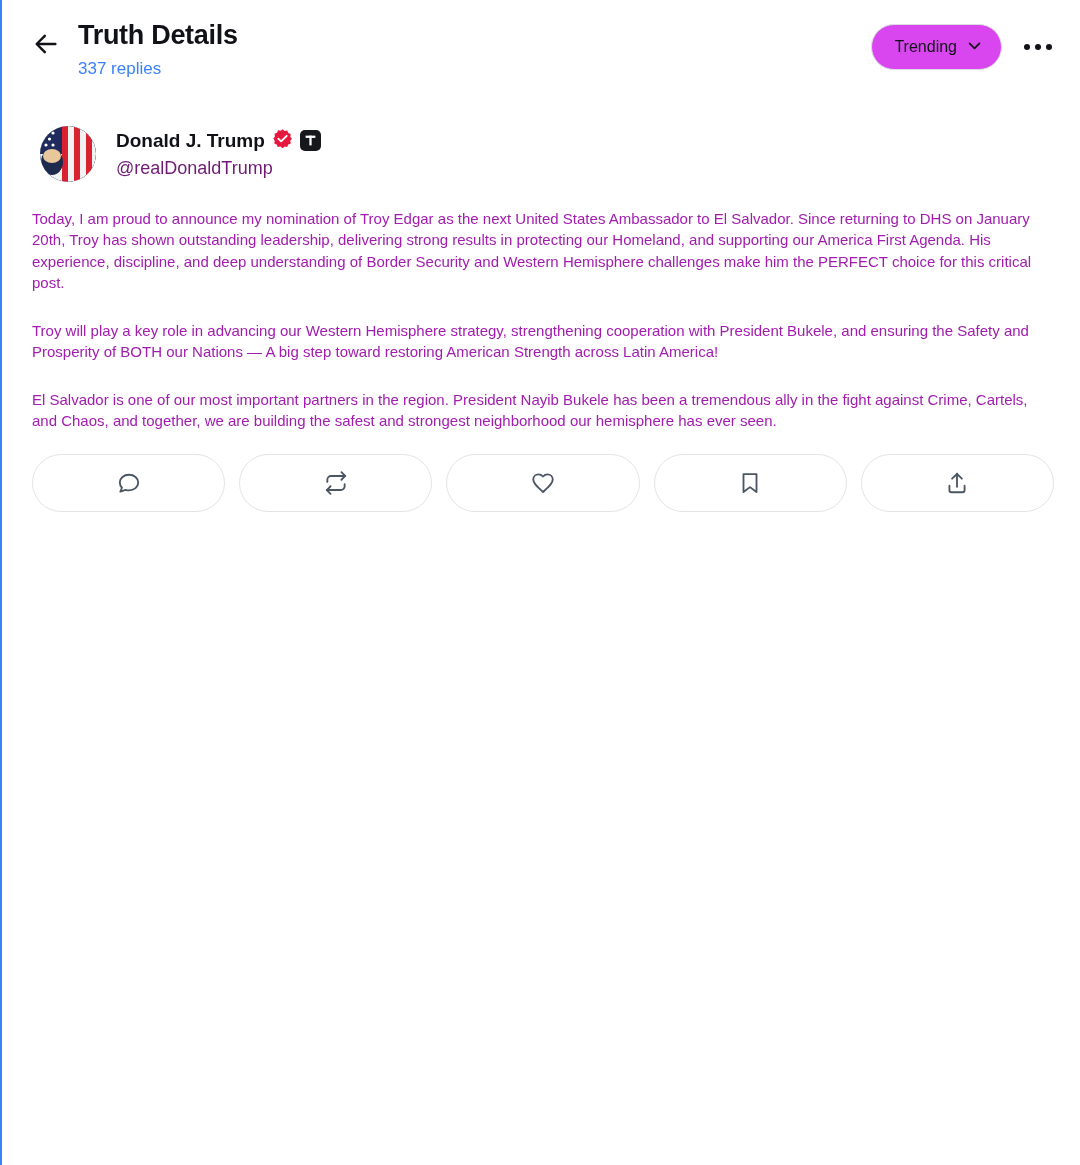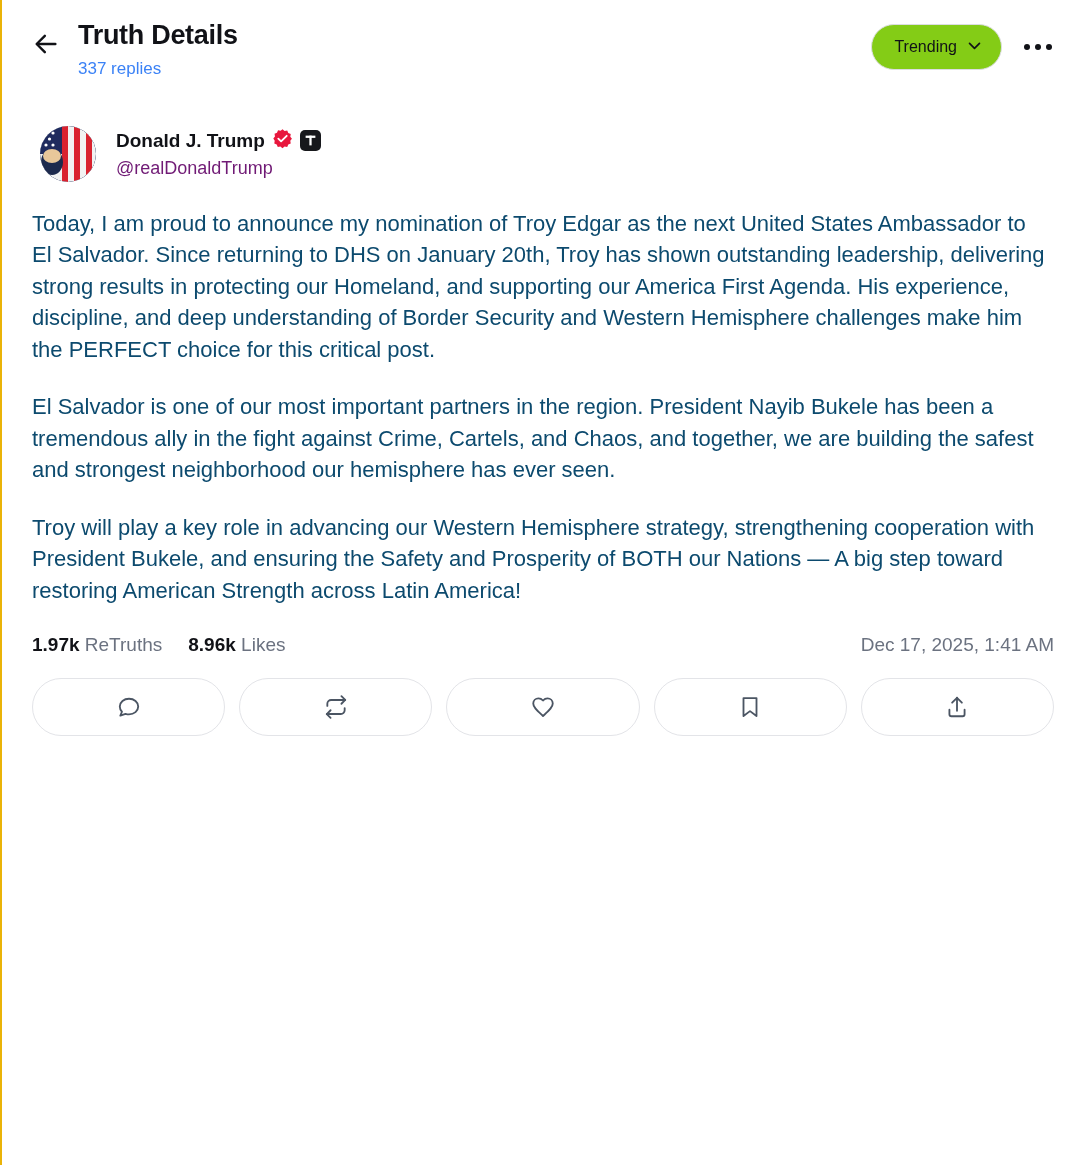--- a/index.html
+++ b/index.html
@@ -8,21 +8,21 @@
     padding: 0;
     background: #ffffff;
     font-family: "Liberation Sans", sans-serif;
   }
   #app {
     width: 1080px;
     height: 1165px;
     background: #ffffff;
     position: relative;
     overflow: hidden;
-    border-left: 2px solid #eab308;
+    border-left: 2px solid #3b82f6;
   }
 
   
   .header {
     display: flex;
     align-items: flex-start;
     padding: 18px 22px 0 26px;
     height: 100px;
   }
   .header-left {
@@ -70,21 +70,21 @@
   }
   .trending-pill {
     display: flex;
     align-items: center;
     gap: 9px;
     border: 1.5px solid #dcdde1;
     border-radius: 999px;
     padding: 10px 18px 10px 22px;
     font-size: 16px;
     color: #111217;
-    background: #84cc16;
+    background: #d946ef;
     cursor: pointer;
     height: 46px;
   }
   .trending-pill .label { font-weight: 500; }
   .more-btn {
     width: 40px;
     height: 40px;
     display: flex;
     align-items: center;
     justify-content: center;
@@ -142,23 +142,23 @@
   }
   .author-handle {
     font-size: 18px;
     color: #701a75;
     margin-top: 5px;
   }
 
   
   .post-body {
     padding: 26px 30px 0 30px;
-    font-size: 22px;
+    font-size: 15px;
     line-height: 1.43;
-    color: #0c4a6e;
+    color: #a21caf;
   }
   .post-body p {
     margin: 0 0 26px 0;
   }
   .post-body p:last-child { margin-bottom: 0; }
 
   
   .stats-row {
     display: flex;
     align-items: baseline;
@@ -270,35 +270,24 @@
             <rect x="9.9" y="3" width="4.2" height="18" fill="#ffffff"></rect>
           </svg>
         </span>
       </div>
       <div class="author-handle">@realDonaldTrump</div>
     </div>
   </div>
 
   <div class="post-body">
     <p>Today, I am proud to announce my nomination of Troy Edgar as the next United States Ambassador to El Salvador. Since returning to DHS on January 20th, Troy has shown outstanding leadership, delivering strong results in protecting our Homeland, and supporting our America First Agenda. His experience, discipline, and deep understanding of Border Security and Western Hemisphere challenges make him the PERFECT choice for this critical post.</p>
+    <p>Troy will play a key role in advancing our Western Hemisphere strategy, strengthening cooperation with President Bukele, and ensuring the Safety and Prosperity of BOTH our Nations — A big step toward restoring American Strength across Latin America!</p>
     <p>El Salvador is one of our most important partners in the region. President Nayib Bukele has been a tremendous ally in the fight against Crime, Cartels, and Chaos, and together, we are building the safest and strongest neighborhood our hemisphere has ever seen.</p>
-    <p>Troy will play a key role in advancing our Western Hemisphere strategy, strengthening cooperation with President Bukele, and ensuring the Safety and Prosperity of BOTH our Nations — A big step toward restoring American Strength across Latin America!</p>
   </div>
 
-  <div class="stats-row">
-    <div class="stat">
-      <b>1.97k</b>
-      <span>ReTruths</span>
-    </div>
-    <div class="stat">
-      <b>8.96k</b>
-      <span>Likes</span>
-    </div>
-    <div class="timestamp">Dec 17, 2025, 1:41 AM</div>
-  </div>
 
   <div class="actions-row">
     <div class="action-btn">
       <span>
         <svg width="26" height="26" viewBox="0 0 24 24" fill="none" stroke="#4b5563" stroke-width="1.7" stroke-linecap="round" stroke-linejoin="round">
           <path d="M20.5 11.6c0 4-3.8 7.2-8.5 7.2-1.1 0-2.2-.2-3.2-.5L4 20l1.5-3.6C4.2 15.1 3.5 13.4 3.5 11.6c0-4 3.8-7.2 8.5-7.2s8.5 3.2 8.5 7.2z"></path>
         </svg>
       </span>
     </div>
     <div class="action-btn">

